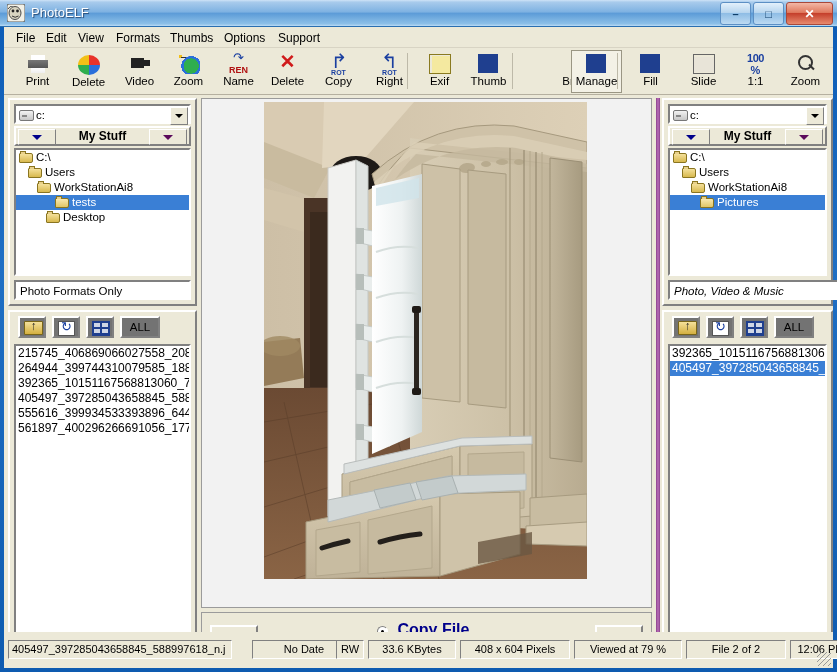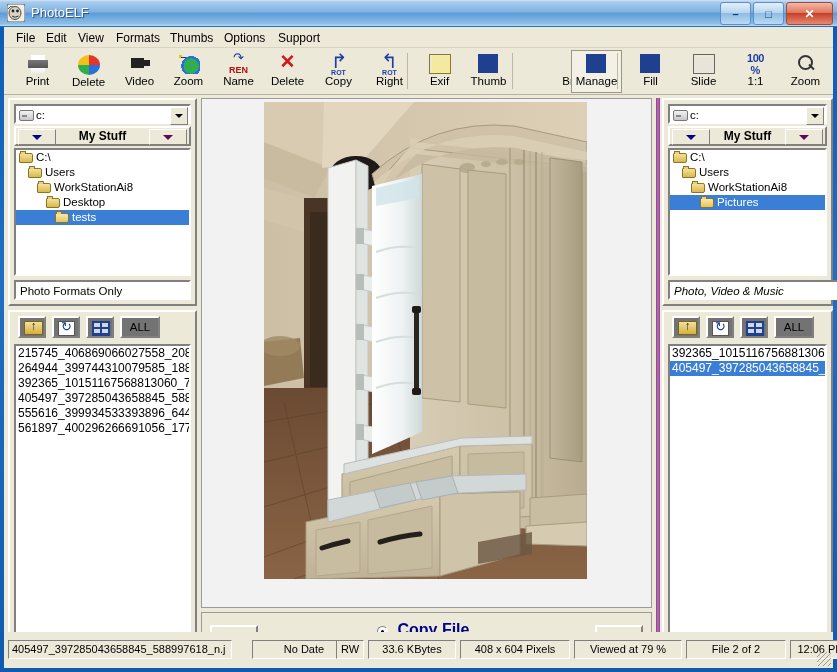--- a/index.html
+++ b/index.html
@@ -423,22 +423,22 @@
         </div>
         <div class="mystuff" style="left:4px;top:26px;width:177px;">
           <span class="ms-btn l"></span>
           <span class="lbl">My Stuff</span>
           <span class="ms-btn r"></span>
         </div>
         <div class="treebox" id="left-tree" style="left:4px;top:48px;width:177px;height:128px;">
             <div class="tnode"><span class="folder" style="margin-left: 3px;"></span><span>C:\</span></div>
             <div class="tnode"><span class="folder" style="margin-left: 12px;"></span><span>Users</span></div>
             <div class="tnode"><span class="folder" style="margin-left: 21px;"></span><span>WorkStationAi8</span></div>
+            <div class="tnode sel"><span class="folder" style="margin-left: 39px;"></span><span>tests</span></div>
             <div class="tnode"><span class="folder" style="margin-left: 30px;"></span><span>Desktop</span></div>
-            <div class="tnode sel"><span class="folder" style="margin-left: 39px;"></span><span>tests</span></div>
           </div>
         <div class="filterbox" style="left:4px;top:180px;width:177px;">
           <span class="txt">Photo Formats Only</span>
           <span class="arrow"></span>
         </div>
       </div>
 
       <div class="group" style="left:0;top:212px;width:189px;height:352px;">
         <div class="btnrow" style="left:4px;top:4px;width:177px;height:24px;">
           <div class="sbtn" style="left:4px;top:0;">

